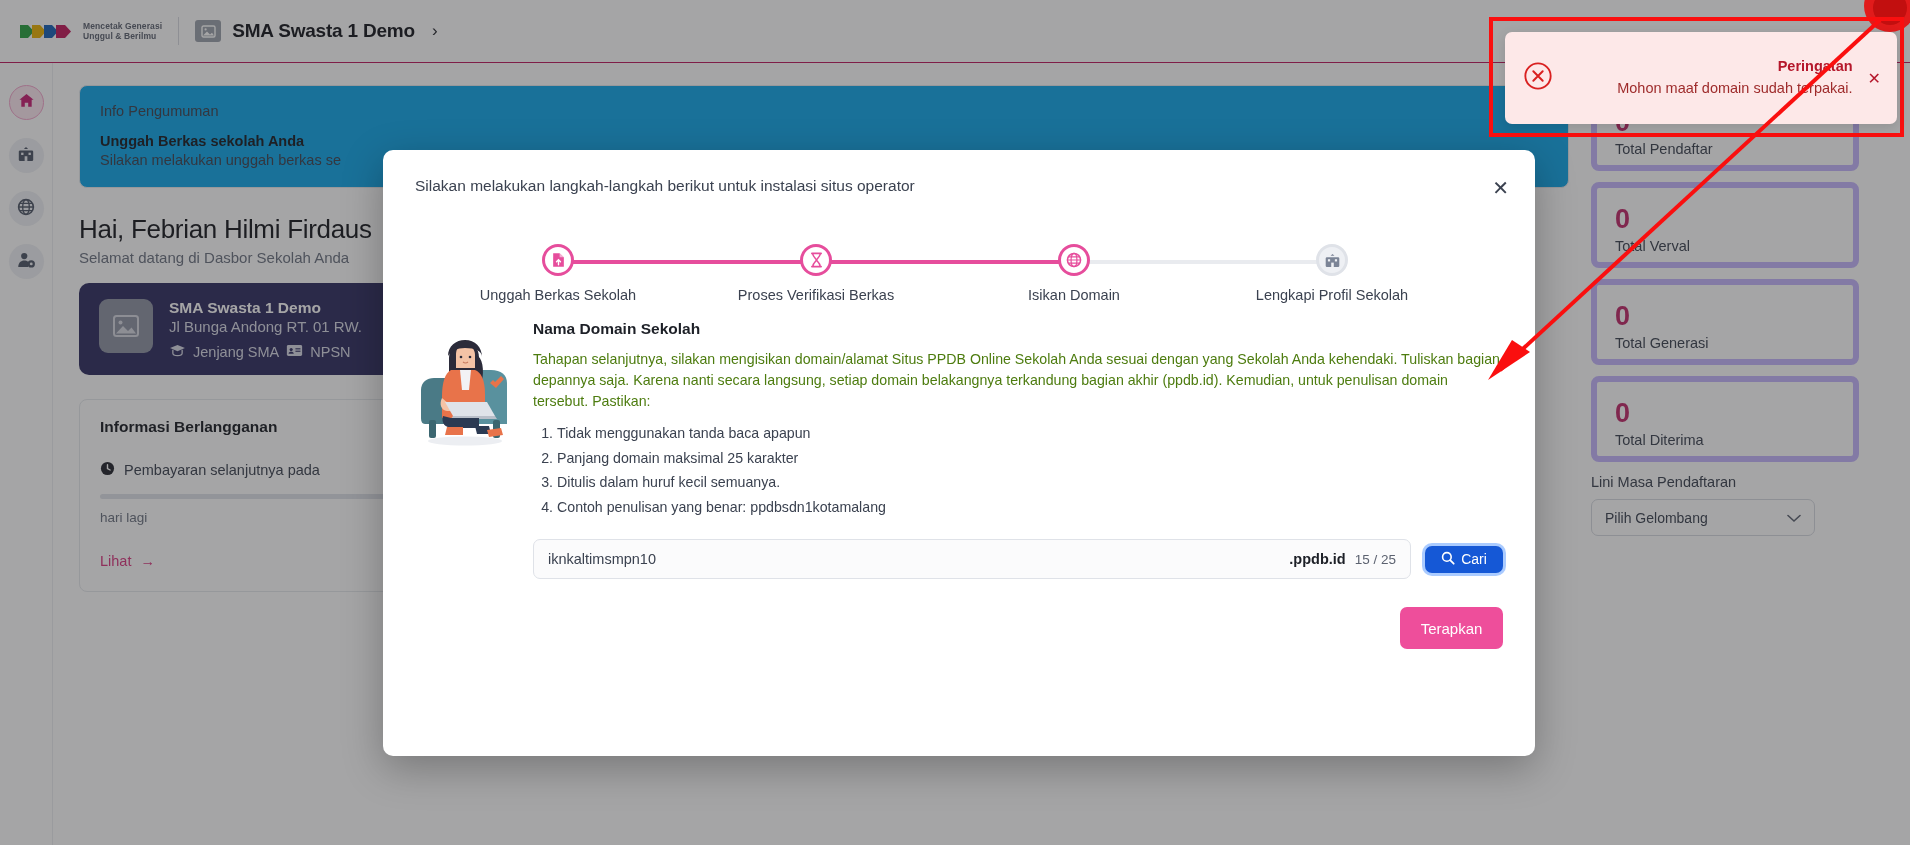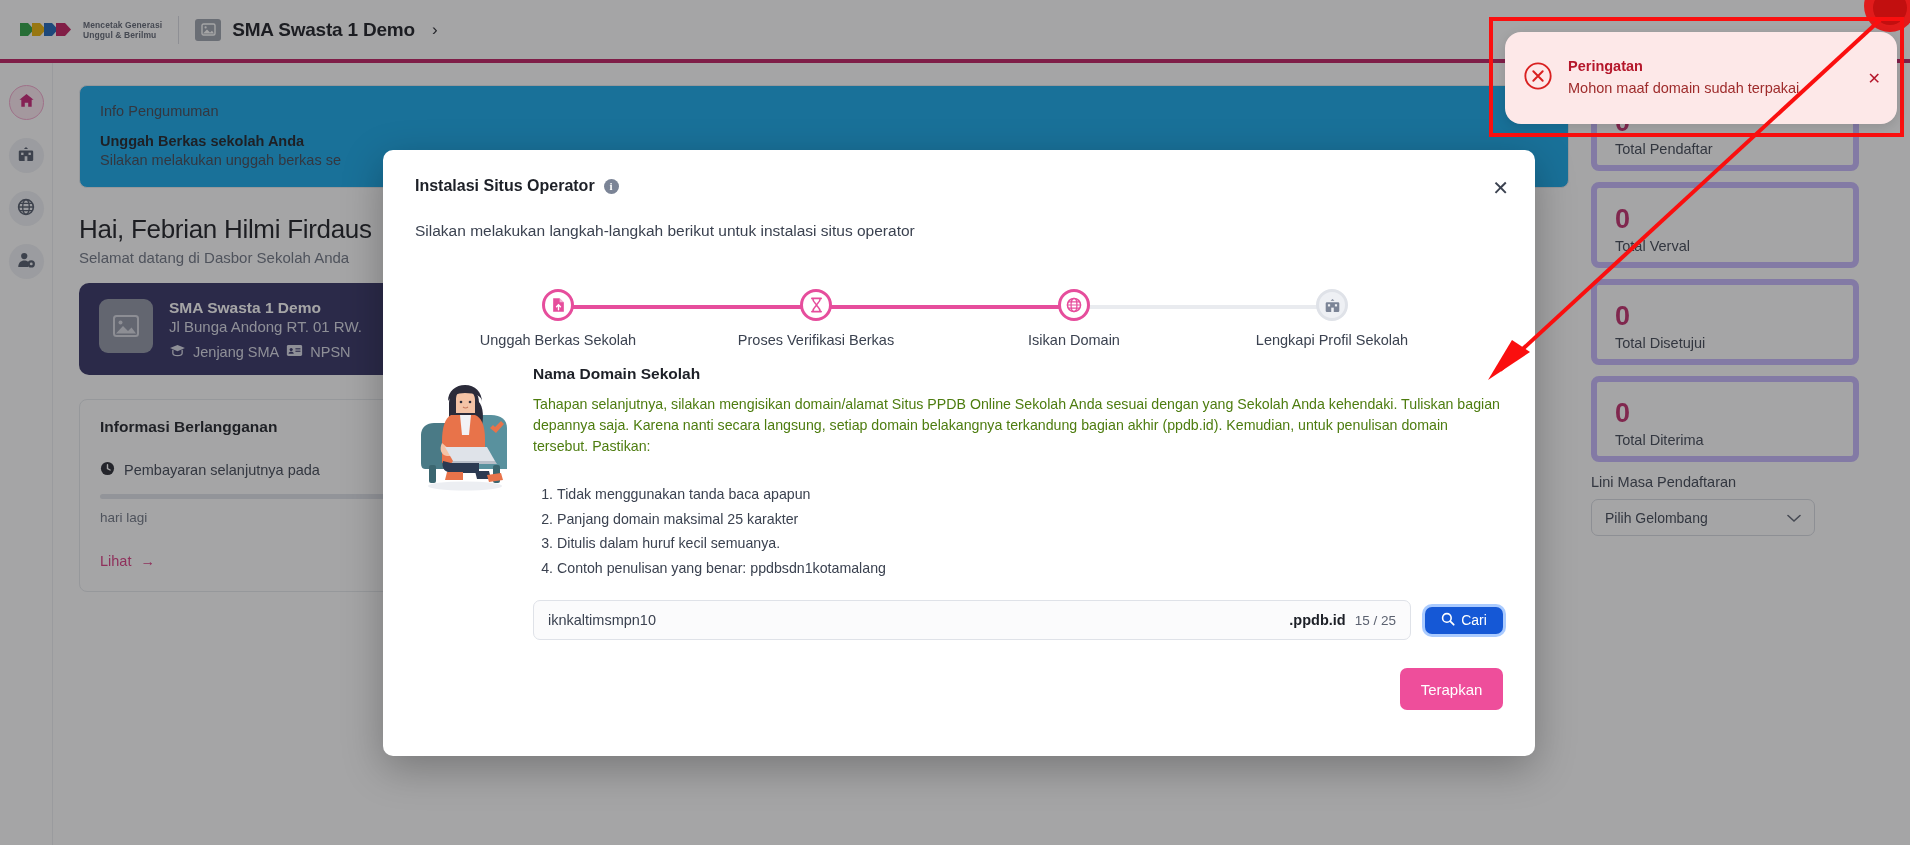--- a/index.html
+++ b/index.html
@@ -7,21 +7,21 @@
     width: 1910px; height: 845px;
     font-family: "Liberation Sans", sans-serif;
     overflow: hidden;
     background: #ffffff;
   }
   #root { position: relative; width: 1910px; height: 845px; background: #ffffff; }
 
   
   .topbar {
     position: absolute; top: 0; left: 0; width: 1910px; height: 63px;
-    background: #ffffff; border-bottom: 4px solid #be185d;
+    background: #ffffff; border-bottom: 1px solid #be185d;
     display: flex; align-items: center; padding-left: 18px; z-index: 5;
   }
   .logo-wrap { display: flex; align-items: center; gap: 9px; }
   .logo-marks { display: flex; align-items: center; }
   .logo-marks svg { display: block; }
   .logo-text { font-size: 8.5px; line-height: 10px; color: #5c6270; font-weight: 700; letter-spacing: .1px; }
   .vdivider { width: 1px; height: 28px; background: #d8dae0; margin: 0 16px; }
   .school-chip { display: flex; align-items: center; gap: 11px; }
   .school-thumb {
     width: 26px; height: 22px; background: #9aa0ab; border-radius: 3px;
@@ -137,21 +137,21 @@
   }
   .step-circle.inactive { border-color: #dfe2e8; color: #7b8496; background: #eef0f4; }
   .step-label { font-size: 14.5px; color: #3b4250; margin-top: 11px; white-space: nowrap; }
 
   
   .modal-body { display: flex; gap: 18px; padding: 10px 32px 0 32px; }
   .illus { width: 100px; flex: none; padding-top: 8px; }
   .body-col { flex: 1; }
   .body-title { font-size: 15.5px; font-weight: 700; color: #1d2027; margin-bottom: 11px; }
   .body-para { font-size: 14.2px; line-height: 21px; color: #4d7c0f; }
-  .rules { margin: 25px 0 0 24px; font-size: 14.2px; line-height: 24.5px; color: #3b4250; }
+  .rules { margin: 9px 0 0 24px; font-size: 14.2px; line-height: 24.5px; color: #3b4250; }
 
   
   .input-row { display: flex; align-items: center; gap: 14px; margin: 20px 0 0 0; }
   .domain-input {
     flex: 1; height: 40px; border: 1px solid #dfe2e8; border-radius: 7px; background: #fbfbfc;
     display: flex; align-items: center; padding: 0 14px;
   }
   .domain-val { font-size: 14.5px; color: #3b4250; flex: 1; }
   .domain-suffix { font-size: 14.5px; font-weight: 700; color: #1d2027; }
   .domain-count { font-size: 13.5px; color: #5c6270; margin-left: 9px; }
@@ -166,23 +166,24 @@
     display: flex; align-items: center; justify-content: center; font-size: 15px;
   }
 
   
   .annot-box {
     position: absolute; left: 1489px; top: 17px; width: 415px; height: 120px;
     border: 4px solid #fa0f0f; z-index: 60;
   }
   .toast {
     position: absolute; left: 1505px; top: 32px; width: 392px; height: 92px;
-    background: #fde8e8; border-radius: 16px; z-index: 61;
+    background: #fde8e8; border-radius: 7px; z-index: 61;
     display: flex; align-items: center; padding: 0 16px 0 18px; gap: 15px;
     box-shadow: 0 3px 12px rgba(0,0,0,.12);
+    text-align: right;
   }
   .toast-icon { flex: none; color: #d92020; }
   .toast-texts { flex: 1; }
   .toast-title { font-size: 14.5px; font-weight: 700; color: #b5172b; margin-bottom: 4px; }
   .toast-msg { font-size: 14.5px; color: #9e2b2b; line-height: 20px; }
   .toast-close { color: #b5172b; font-size: 16px; flex: none; align-self: center; }
   .annot-arrow { position: absolute; left: 1380px; top: 0px; z-index: 62; pointer-events: none; }
   .red-blob { position: absolute; right: 0; top: 0; z-index: 59; }
 </style>
 </head>
@@ -328,45 +329,41 @@
       <div class="stat-card">
         <div class="stat-num">0</div>
         <div class="stat-label">Total Pendaftar</div>
       </div>
       <div class="stat-card">
         <div class="stat-num">0</div>
         <div class="stat-label">Total Verval</div>
       </div>
       <div class="stat-card">
         <div class="stat-num">0</div>
-        <div class="stat-label">Total Disetujui</div>
+        <div class="stat-label">Total Generasi</div>
       </div>
       <div class="stat-card">
         <div class="stat-num">0</div>
         <div class="stat-label">Total Diterima</div>
       </div>
       <div class="timeline-label">Lini Masa Pendaftaran</div>
       <div class="select-box">
         <span>Pilih Gelombang</span>
         <span>
           <svg width="14" height="9" viewBox="0 0 14 9">
               <path d="M1 1.5 L7 7 L13 1.5" fill="none" stroke="#5c6270" stroke-width="1.6" stroke-linecap="round"></path>
             </svg>
         </span>
       </div>
     </div>
   </div>
 
   <div class="overlay"></div>
 
   <div class="modal">
-    <div class="modal-head">
-      <div class="modal-title">Instalasi Situs Operator</div>
-      <div class="info-dot">i</div>
-    </div>
     <div class="modal-sub">Silakan melakukan langkah-langkah berikut untuk instalasi situs operator</div>
 
     <div class="stepper">
       <div class="step-line" style="left:175px; width:258px;"></div>
       <div class="step-line" style="left:433px; width:258px;"></div>
       <div class="step-line inactive" style="left:691px; width:258px;"></div>
 
       <div class="steps-row">
         <div class="step" style="left:75px;">
           <div class="step-circle">

